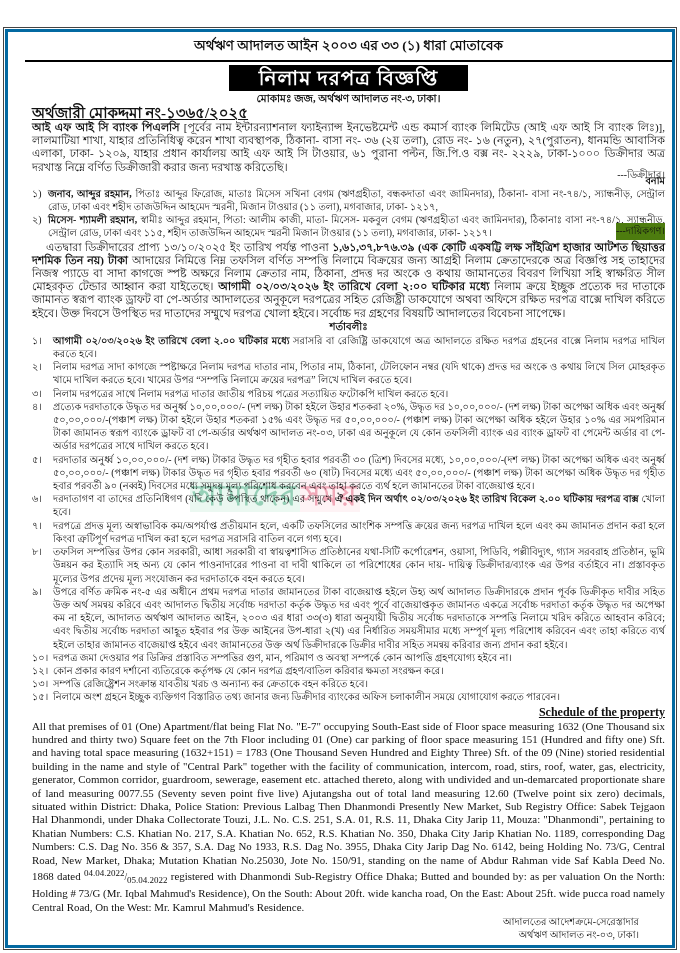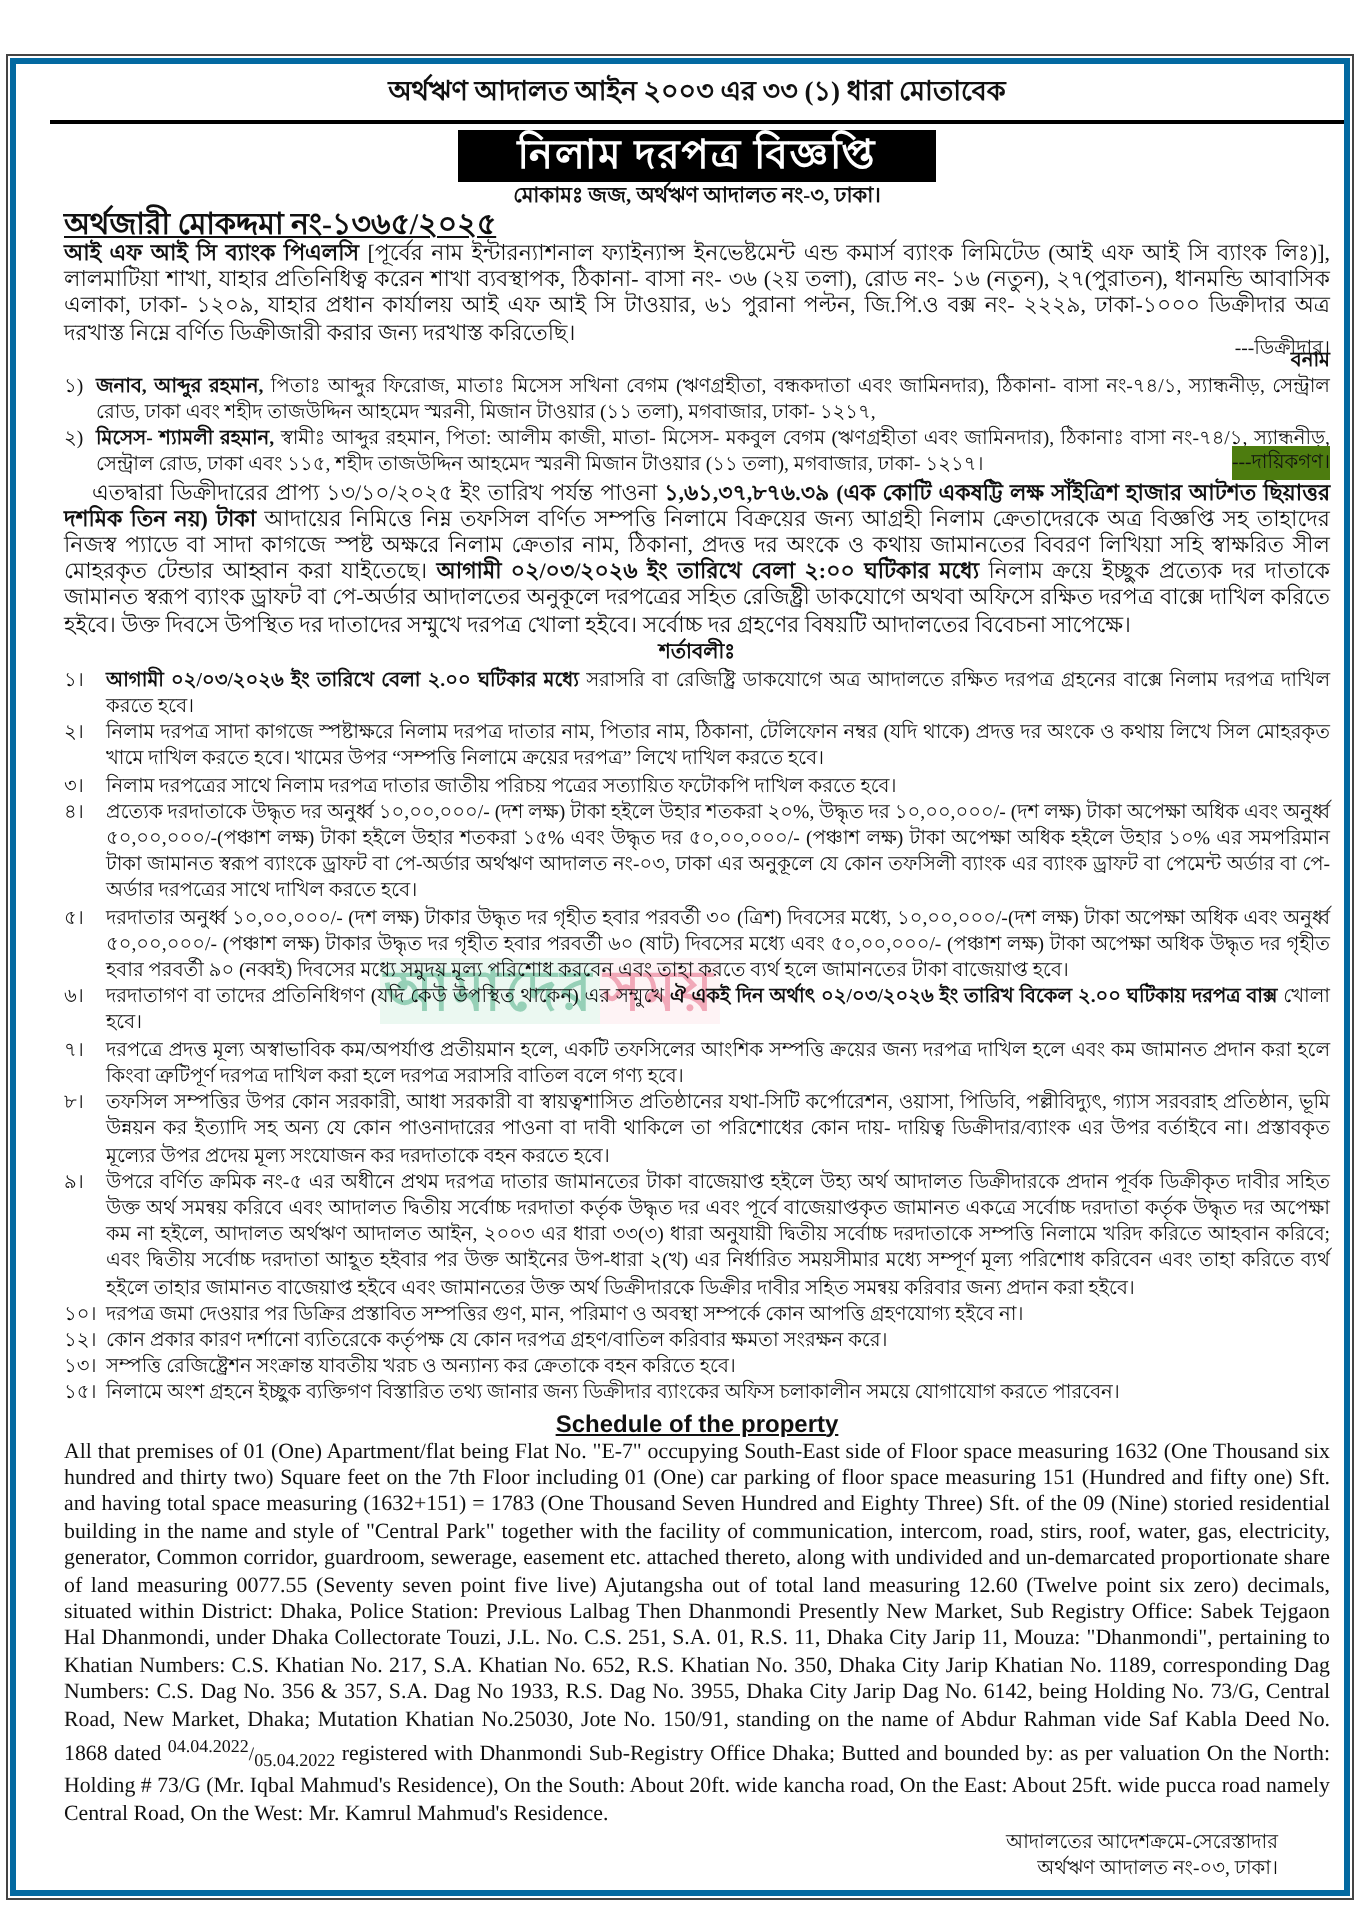--- a/index.html
+++ b/index.html
@@ -25,22 +25,22 @@
   .def-block{position:relative;}
   .def-item{display:flex;font-size:9.8px;line-height:13.2px;text-align:justify;}
   .def-item .num{flex:0 0 16px;}
   .def-item .dt{flex:1;}
   .def-side{position:absolute;right:0;bottom:0;font-size:9.8px;background:#4d7c0f;}
   .notice{text-indent:14px;margin-top:1px;}
   .terms-head{font-size:10.2px;font-weight:bold;text-align:center;line-height:14px;}
   .term{display:flex;font-size:9.8px;line-height:13.2px;text-align:justify;}
   .term .num{flex:0 0 21px;}
   .term .t{flex:1;}
-  .sched-head{font-family:Liberation Sans, sans-serif;font-size:12px;font-weight:bold;
-              text-align:center;text-decoration:underline;line-height:15px;margin-top:1px;}
+  .sched-head{font-family:Liberation Serif, serif;font-size:12px;font-weight:bold;
+              text-align:right;text-decoration:underline;line-height:15px;margin-top:1px;}
   .sched{font-family:"Liberation Serif",serif;font-size:10.9px;line-height:13.4px;
          text-align:justify;margin:0;}
   .frac{white-space:nowrap;font-size:9.5px;}
   .frac sup{vertical-align:super;font-size:9px;}
   .frac sub{vertical-align:sub;font-size:9px;}
   .sig{text-align:right;font-size:9.8px;line-height:13px;padding-right:26px;margin-top:1px;}
   .watermark{position:absolute;left:190px;top:447px;font-weight:bold;font-size:28px;
              letter-spacing:2px;opacity:0.55;pointer-events:none;mix-blend-mode:multiply;
              font-family:"DejaVu Sans",sans-serif;margin-top:27px;}
   .wm-green{color:#3fa97b;background:rgba(170,225,195,0.45);padding:0 2px;}

